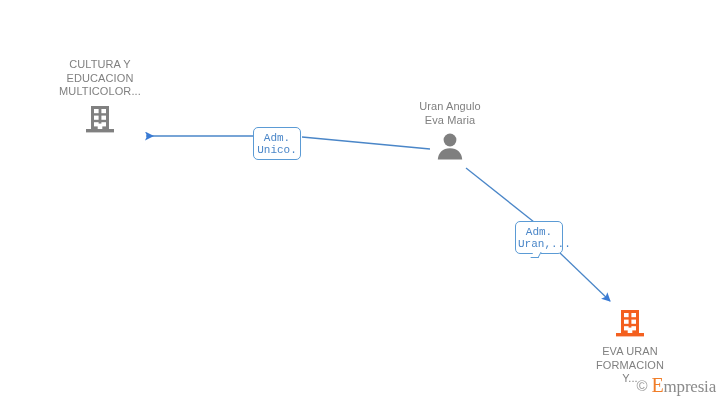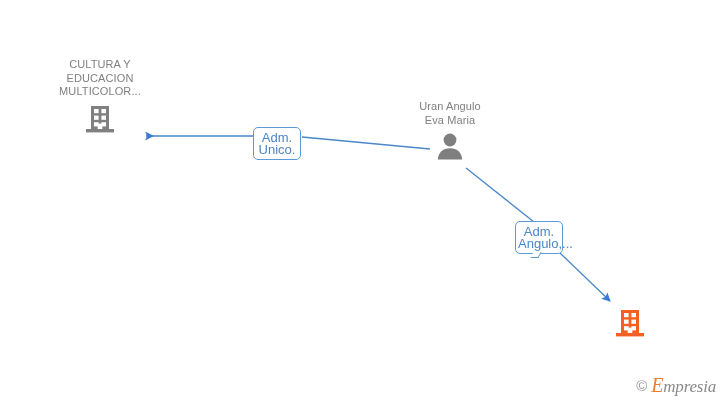--- a/index.html
+++ b/index.html
@@ -66,25 +66,26 @@
   #node-company-right .node-label { margin-top: 5px; }
 
   
   .edge-label {
     position: absolute;
     box-sizing: border-box;
     border: 1px solid #5b9bd5;
     border-radius: 5px;
     background: #ffffff;
     color: #4a86c8;
-    font-size: 13px;
+    font-size: 11px;
     line-height: 12px;
     text-align: center;
     padding: 4px 2px 3px 2px;
     width: 48px;
+    font-family: Liberation Mono, monospace;
   }
   .edge-label span { display: block; }
 
   #edge-label-solid {
     left: 253px;
     top: 95px;
   }
   #edge-label-unico {
     left: 515px;
     top: 189px;
@@ -113,21 +114,20 @@
     gap: 4px;
     font-family: "Liberation Serif", serif;
   }
   #watermark .copy {
     color: #9a9a9a;
     font-size: 15px;
     font-family: "Liberation Sans", sans-serif;
   }
   #watermark .brand {
     font-size: 17px;
-    font-style: italic;
     color: #8a8a8a;
     letter-spacing: -0.2px;
   }
   #watermark .brand .cap {
     color: #f07d28;
     font-size: 20px;
   }
 </style>
 </head>
 <body>
@@ -196,30 +196,33 @@
       <g fill="#ffffff">
         <rect x="10" y="5" width="4.6" height="4.2"></rect>
         <rect x="17.4" y="5" width="4.6" height="4.2"></rect>
         <rect x="10" y="11.6" width="4.6" height="4.2"></rect>
         <rect x="17.4" y="11.6" width="4.6" height="4.2"></rect>
         <rect x="10" y="18.2" width="4.6" height="4.2"></rect>
         <rect x="17.4" y="18.2" width="4.6" height="4.2"></rect>
         <rect x="13.7" y="19.6" width="4.6" height="5.4"></rect>
       </g>
     </svg>
+    <div class="node-label">EVA URAN
+FORMACION
+Y...</div>
   </div>
 
   <div class="edge-label" id="edge-label-solid">
     <span>Adm.</span>
     <span>Unico.</span>
   </div>
 
   <div class="edge-label" id="edge-label-unico">
     <span>Adm.</span>
-    <span>Angulo,...</span>
+    <span>Uran,...</span>
   </div>
 
   <div id="watermark">
     <span class="copy">©</span>
     <span class="brand"><span class="cap">E</span><span>mpresia</span></span>
   </div>
 
 </div>
 
 </body></html>

